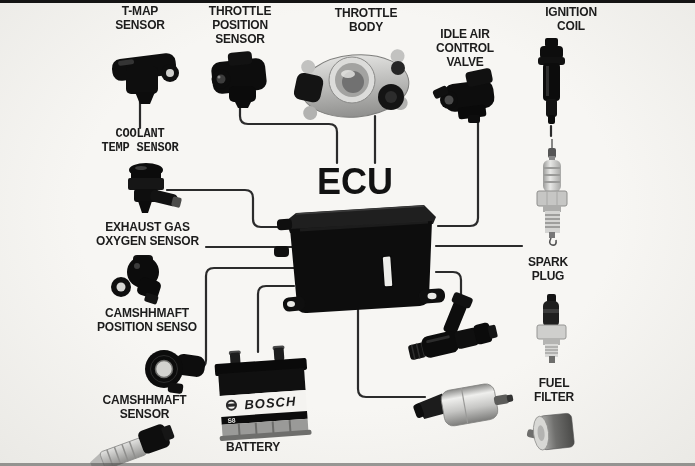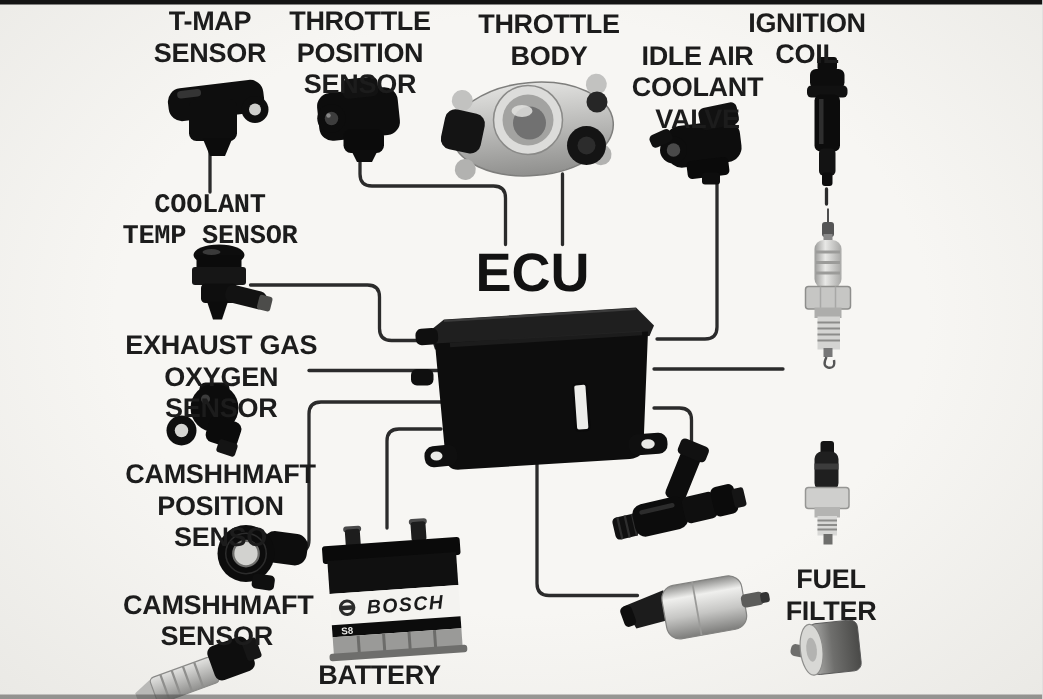--- a/index.html
+++ b/index.html
@@ -5,21 +5,21 @@
   html,body{margin:0;padding:0;background:#dddddd;}
   .stage{
     position:relative;width:695px;height:466px;overflow:hidden;
     background:radial-gradient(ellipse at 50% 45%, #f7f6f3 55%, #eae9e5 100%);
     font-family:"Liberation Sans", sans-serif;
   }
   .edge{position:absolute;left:0;width:695px;}
   .edge-top{top:0;height:3px;background:#141414;}
   .edge-bottom{bottom:0;height:3px;background:#4a4a48;opacity:.55;}
   .label{
-    position:absolute;font-weight:bold;font-size:18px;line-height:1.18;
+    position:absolute;font-weight:bold;font-size:12px;line-height:1.18;
     letter-spacing:-0.2px;color:#1c1c1c;text-align:center;white-space:pre-line;
   }
   .ecu-title{
     position:absolute;font-weight:bold;font-size:36px;color:#121212;
     text-align:center;letter-spacing:0;
   }
   svg.art{position:absolute;left:0;top:0;}
   .wire{stroke:#2b2b2b;stroke-width:2.2;fill:none;stroke-linecap:round;}
   .wire-thin{stroke:#4a4a4a;stroke-width:1.3;fill:none;}
 </style>
@@ -253,33 +253,35 @@
   </svg>
 
   <div class="label" style="left:77px;top:4px;width:126px;">T-MAP
 SENSOR</div>
   <div class="label" style="left:177px;top:4px;width:126px;">THROTTLE
 POSITION
 SENSOR</div>
   <div class="label" style="left:303px;top:6px;width:126px;">THROTTLE
 BODY</div>
   <div class="label" style="left:402px;top:27px;width:126px;">IDLE AIR
-COOLANT
+CONTROL
 VALVE</div>
-  <div class="label" style="left:475px;top:5px;width:126px;">IGNITION
+  <div class="label" style="left:508px;top:5px;width:126px;">IGNITION
 COIL</div>
   <div class="label" style="left:77px;top:127px;width:126px;font-family:Liberation Mono, monospace;">COOLANT
 TEMP SENSOR</div>
   <div class="label" style="left:80px;top:220px;width:135px;">EXHAUST GAS
 OXYGEN SENSOR</div>
   <div class="label" style="left:72px;top:306px;width:150px;">CAMSHHMAFT
 POSITION SENSO</div>
   <div class="label" style="left:82px;top:393px;width:125px;">CAMSHHMAFT
 SENSOR</div>
   <div class="label" style="left:193px;top:440px;width:120px;">BATTERY</div>
+  <div class="label" style="left:488px;top:255px;width:120px;">SPARK
+PLUG</div>
   <div class="label" style="left:494px;top:376px;width:120px;">FUEL
 FILTER</div>
 
   <div class="ecu-title" style="left:303px;top:161px;width:104px;">ECU</div>
 
   <div class="edge edge-top"></div>
   <div class="edge edge-bottom"></div>
 </div>
 
 </body></html>

